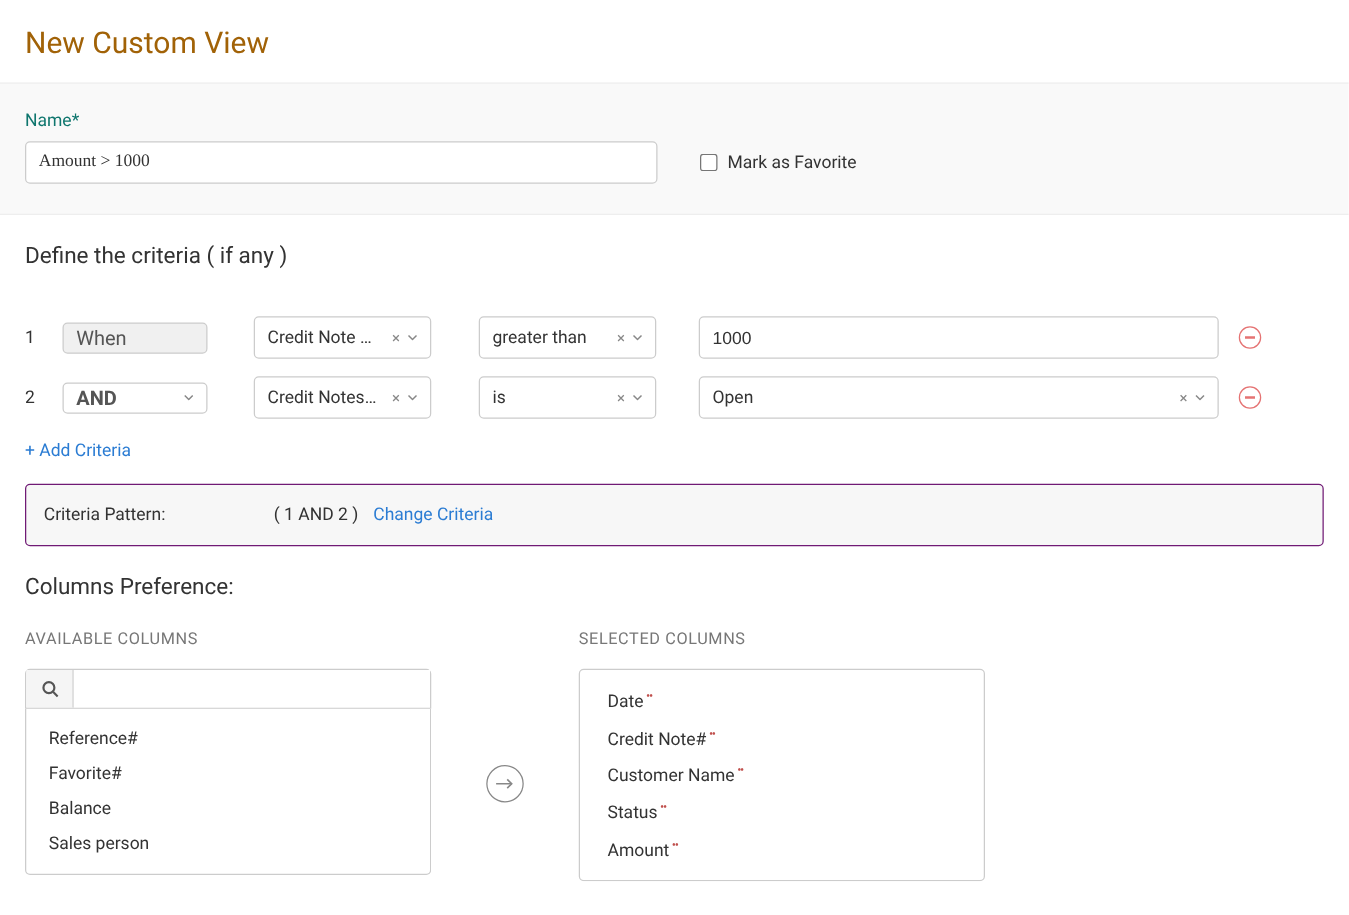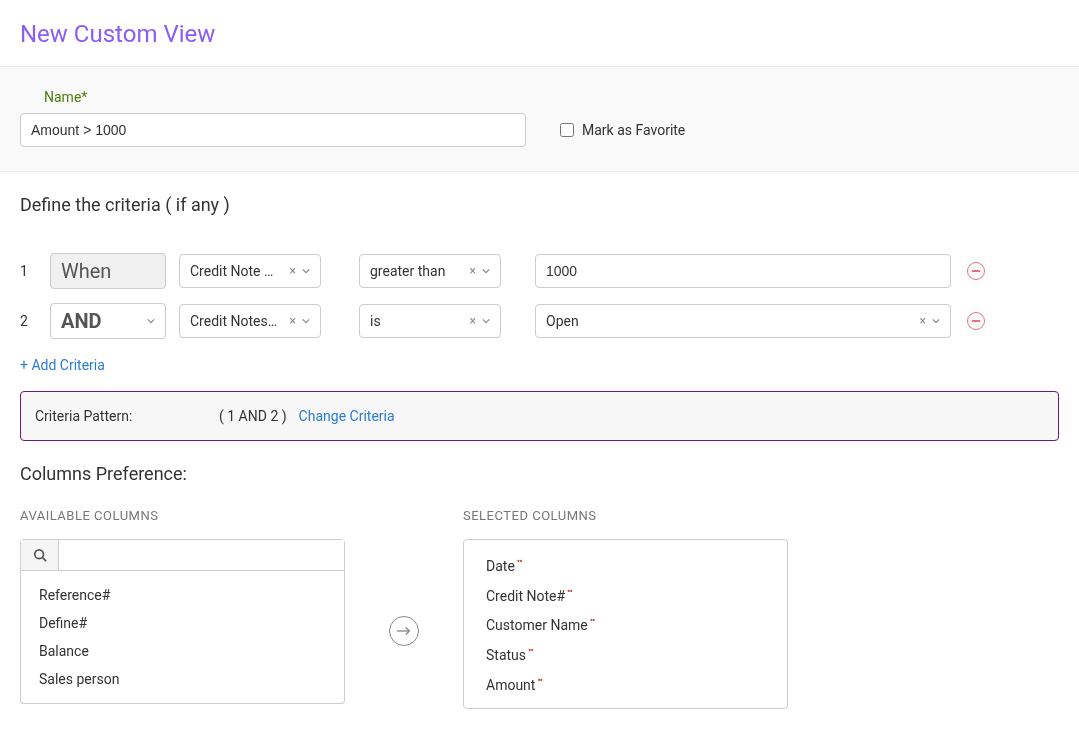--- a/index.html
+++ b/index.html
@@ -9,48 +9,48 @@
     color: #333;
     background: #fff;
     width: 1079px;
   }
   .header-section {
     padding: 20px 20px 18px 20px;
   }
   .page-title {
     font-size: 24px;
     font-weight: 400;
-    color: #8b5cf6;
+    color: #a16207;
   }
   .name-section {
     background: #f9f9f9;
     padding: 22px 20px 24px 20px;
     border-top: 1px solid #eee;
     border-bottom: 1px solid #eee;
   }
   .name-label {
-    color: #4d7c0f;
+    color: #0f766e;
     font-size: 14px;
     margin-bottom: 8px;
     display: block;
-    margin-left: 24px;
   }
   .name-row {
     display: flex;
     align-items: center;
     gap: 34px;
   }
   .text-input {
     width: 506px;
     height: 34px;
     padding: 0 10px;
     border: 1px solid #ccc;
     border-radius: 4px;
     font-size: 14px;
     color: #333;
+    font-family: Liberation Serif, serif;
   }
   .favorite-group {
     display: flex;
     align-items: center;
     gap: 8px;
     color: #333;
     font-size: 14px;
     justify-content: center;
   }
   .favorite-group input[type="checkbox"] {
@@ -72,30 +72,30 @@
     margin-bottom: 14px;
     gap: 0;
   }
   .row-index {
     width: 30px;
     font-size: 14px;
     color: #333;
   }
   .logic-box {
     width: 116px;
-    height: 36px;
+    height: 25px;
     border: 1px solid #ccc;
     border-radius: 4px;
     display: flex;
     align-items: center;
     padding: 0 10px;
-    font-size: 20px;
+    font-size: 16px;
     color: #555;
     position: relative;
-    margin-right: 13px;
+    margin-right: 37px;
   }
   .logic-box.when {
     background: #f0f0f0;
   }
   .logic-box.and {
     background: #fff;
     font-weight: bold;
   }
   .chevron {
     position: absolute;
@@ -407,21 +407,21 @@
         <div class="search-icon-box">
           <svg viewBox="0 0 16 16">
               <circle cx="7" cy="7" r="5"></circle>
               <line x1="11" y1="11" x2="15" y2="15"></line>
             </svg>
         </div>
         <input type="text" class="search-field" style="">
       </div>
       <div class="avail-list">
         <div class="avail-item">Reference#</div>
-        <div class="avail-item">Define#</div>
+        <div class="avail-item">Favorite#</div>
         <div class="avail-item">Balance</div>
         <div class="avail-item">Sales person</div>
       </div>
     </div>
 
     <div class="transfer-col">
       <div class="transfer-btn">
         <svg viewBox="0 0 18 12">
             <line x1="1" y1="6" x2="15" y2="6"></line>
             <polyline points="11,2 15,6 11,10"></polyline>

